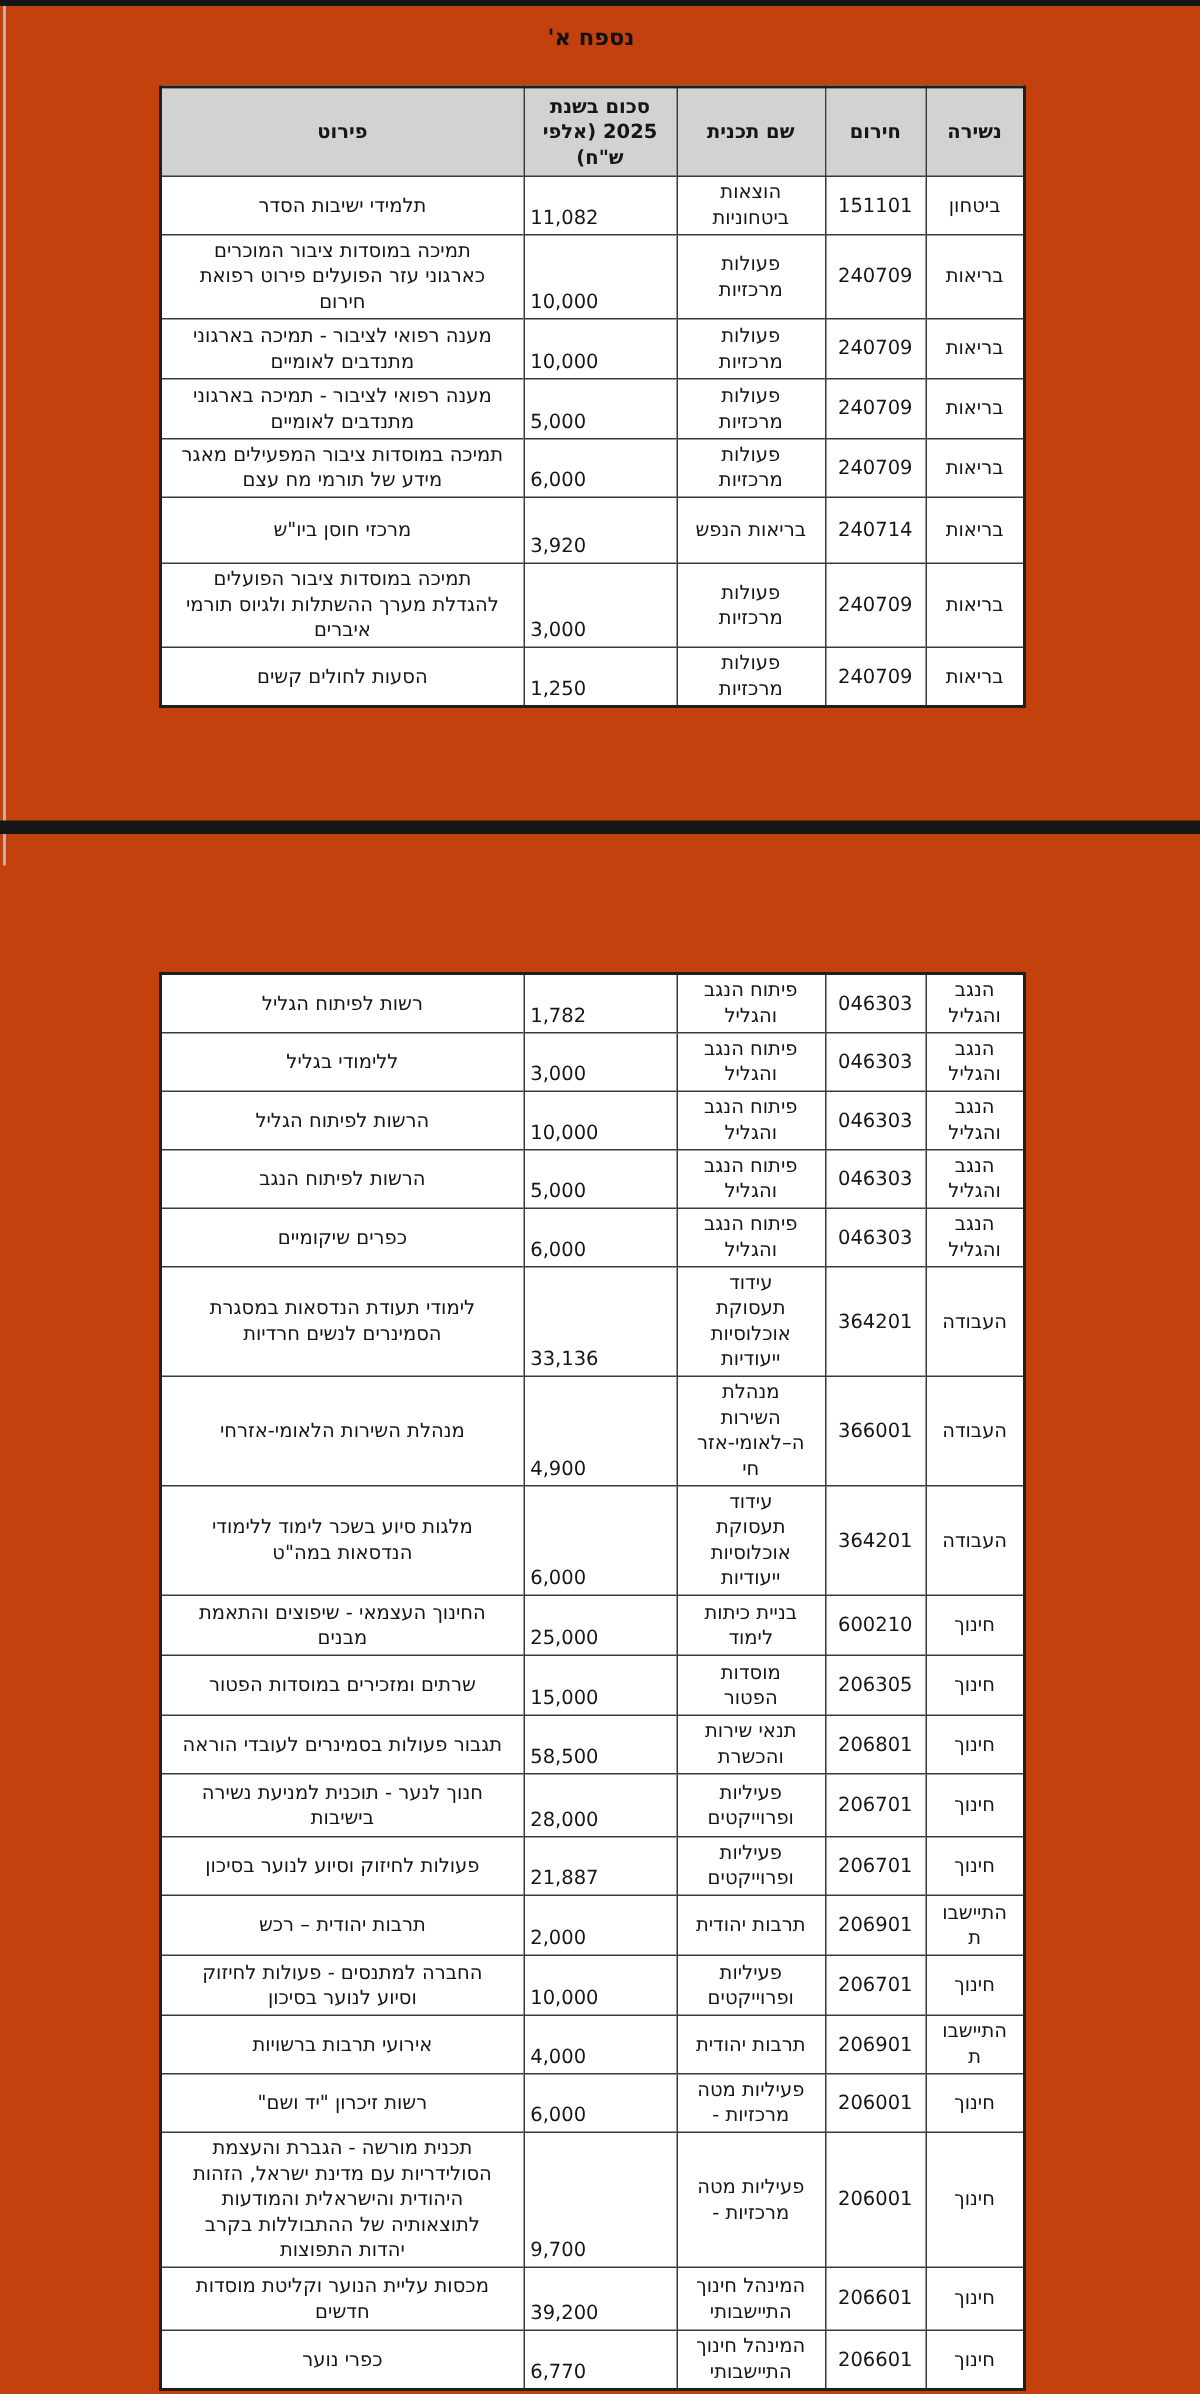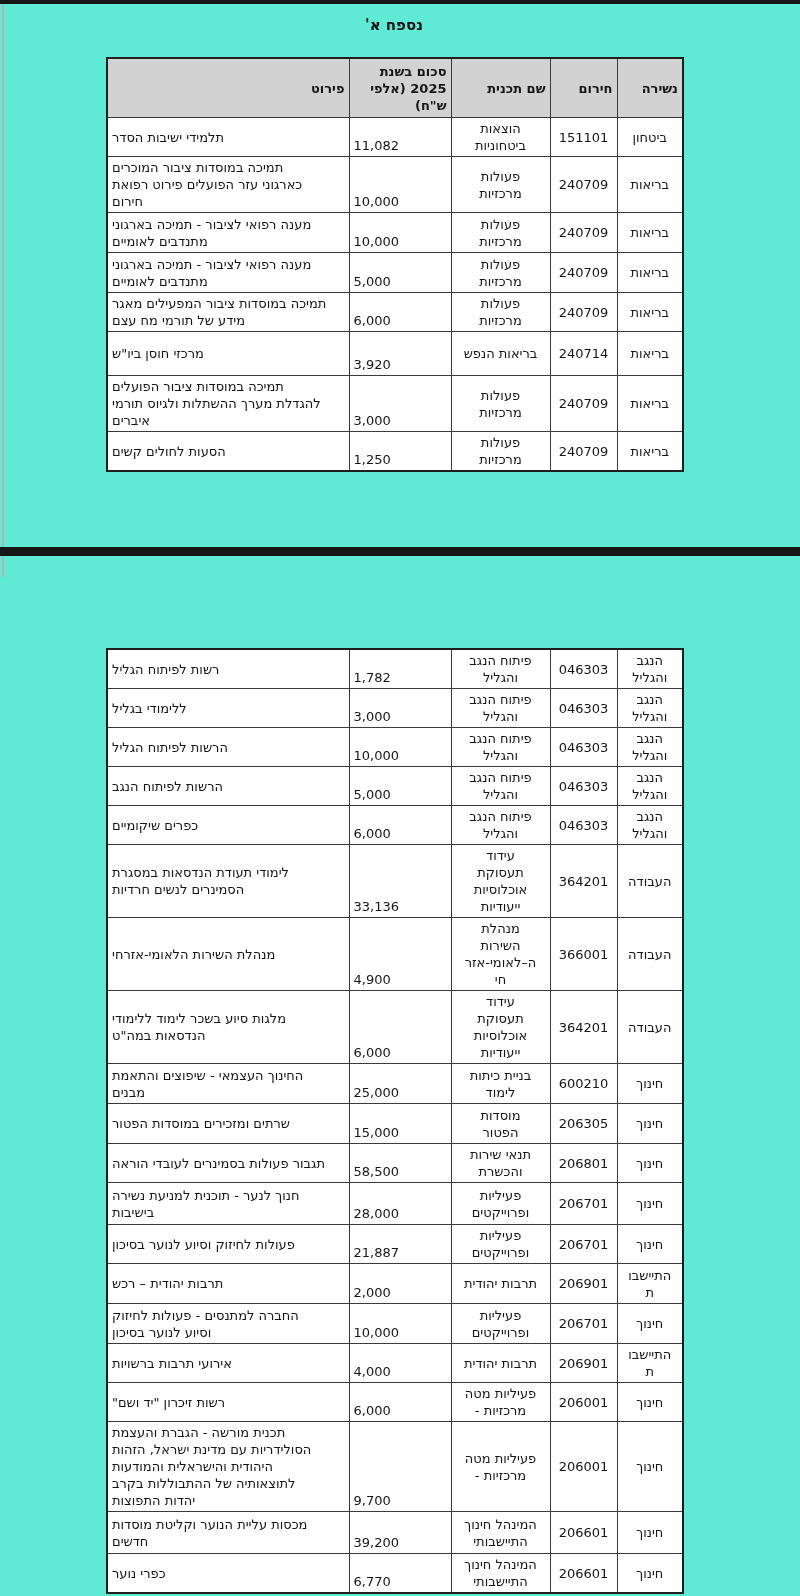--- a/index.html
+++ b/index.html
@@ -1,33 +1,33 @@
 <!DOCTYPE html>
 <html dir="rtl" lang="he"><head>
 <meta charset="utf-8">
 <style>
   html,body{margin:0;padding:0;background:#ffffff;}
-  .screen{position:relative;width:800px;height:1596px;background:#5eead4;overflow:hidden;
+  .screen{position:relative;width:800px;height:1596px;background:#c2410c;overflow:hidden;
           font-family:"DejaVu Sans","Liberation Sans",sans-serif;color:#161616;}
   .top-edge{position:absolute;top:0;left:0;width:800px;height:4px;background:#161616;}
   .left-edge{position:absolute;top:4px;left:2px;width:2px;height:573px;background:#b4b4b4;}
   .page-divider{position:absolute;top:547px;left:0;width:800px;height:9px;background:#161616;}
   .doc-title{position:absolute;top:16px;left:106px;width:576px;text-align:center;
              font-size:15px;font-weight:bold;color:#111;}
   .tbl-wrap1{position:absolute;top:57px;left:106px;}
   .tbl-wrap2{position:absolute;top:648px;left:106px;}
   table.budget{border-collapse:collapse;table-layout:fixed;width:576px;direction:rtl;
                font-size:13px;border:2px solid #1f1f1f;background:#fff;}
   table.budget td, table.budget th{border:1px solid #3a3a3a;white-space:pre-line;
                line-height:17px;padding:2px 4px;overflow:hidden;word-wrap:break-word;}
-  table.budget th{background:#d2d2d2;font-weight:bold;text-align:right;vertical-align:middle;
+  table.budget th{background:#d2d2d2;font-weight:bold;text-align:center;vertical-align:middle;
                height:54px;line-height:17px;}
   td.cm, td.cp, td.cn{text-align:center;vertical-align:middle;}
   td.ca{text-align:left;vertical-align:bottom;padding:2px 5px 4px 6px;}
-  td.cd{text-align:left;vertical-align:middle;padding-right:6px;}
+  td.cd{text-align:center;vertical-align:middle;padding-right:6px;}
   col.w-min{width:66px}col.w-prog{width:67px}col.w-name{width:99px}
   col.w-amt{width:102px}col.w-det{width:242px}
 </style>
 </head>
 <body>
 
 <div class="screen">
   <div class="top-edge"></div>
   <div class="left-edge"></div>
 

